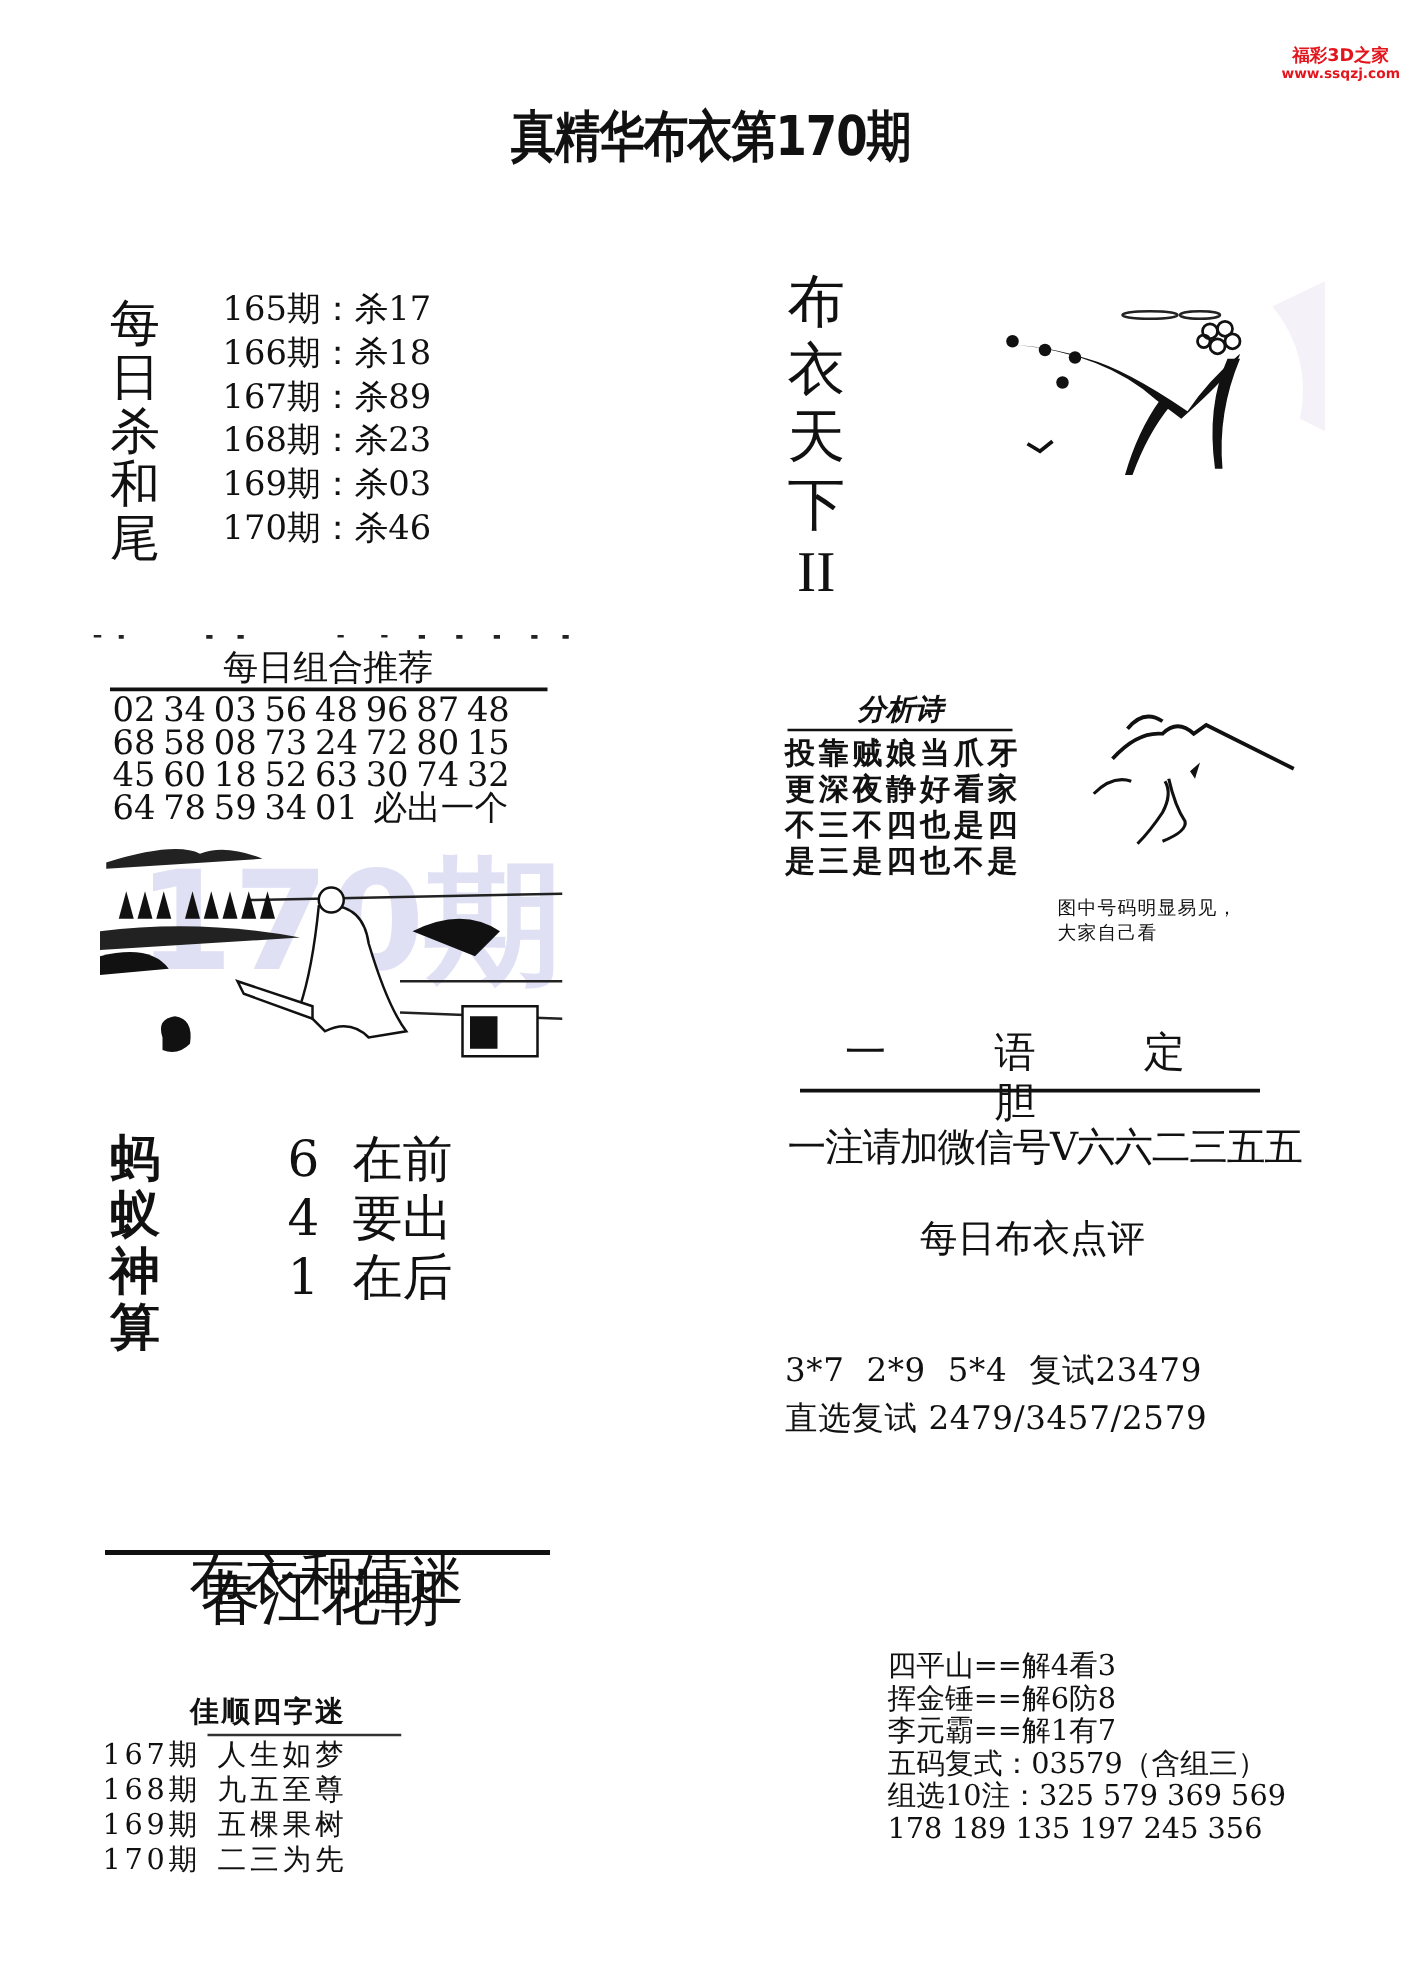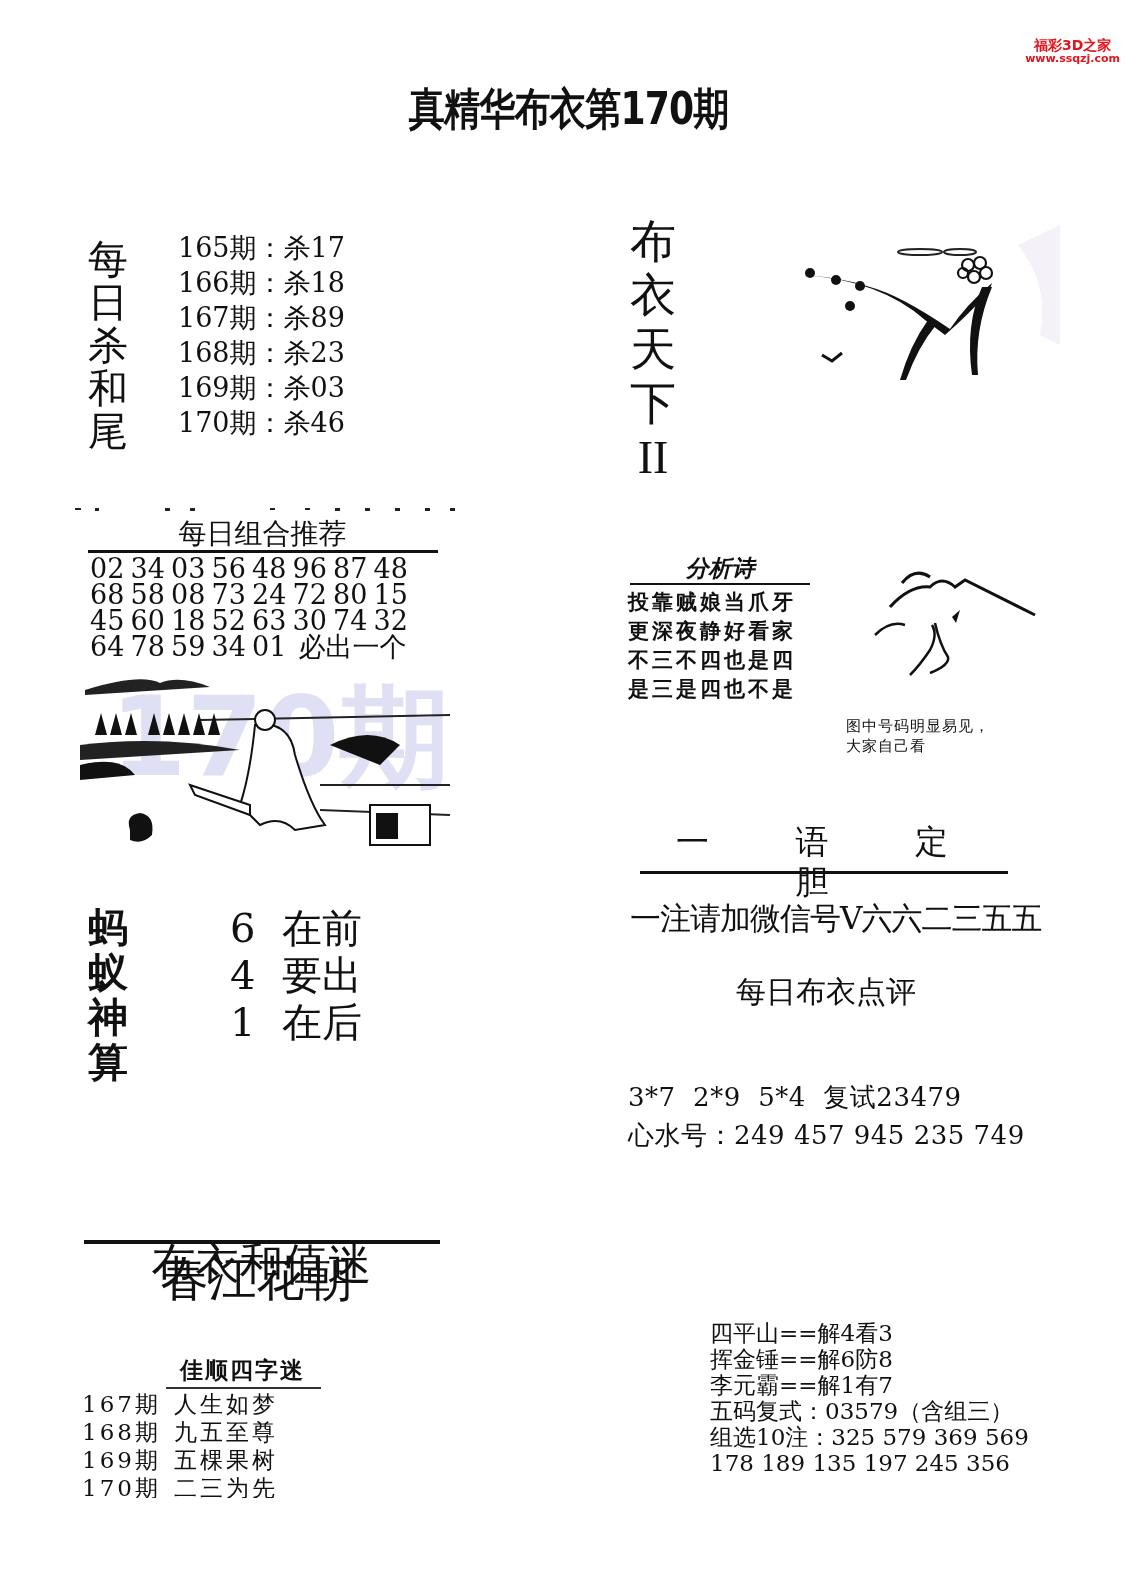--- a/index.html
+++ b/index.html
@@ -33,21 +33,21 @@
   .combo-rule { left: 88px; top: 550px; width: 350px; height: 3px; background: #111; }
   .combo-grid { left: 90px; top: 556px; font-size: 27px; line-height: 26px; }
   .combo-grid .row { display: flex; gap: 0; white-space: pre; }
   .combo-grid .cell { width: 40.5px; }
   .combo-grid .extra { margin-left: 6px; }
   .pic-scene { left: 80px; top: 665px; width: 370px; height: 200px; }
 
   
   .poem-title { left: 630px; top: 553px; width: 180px; text-align: center; font-family: "DejaVu Sans", sans-serif; font-weight: bold; font-size: 23px; line-height: 30px; font-style: italic; }
   .poem-rule { left: 630px; top: 583px; width: 180px; height: 2px; background: #111; }
-  .poem-lines { left: 628px; top: 588px; font-family: "DejaVu Sans", sans-serif; font-weight: bold; font-size: 21px; line-height: 29px; letter-spacing: 3px; }
+  .poem-lines { left: 628px; top: 588px; font-family: "DejaVu Sans", sans-serif; font-weight: bold; font-size: 24px; line-height: 29px; letter-spacing: 3px; }
   .pic-mountain { left: 870px; top: 565px; width: 170px; height: 115px; }
   .note { left: 846px; top: 716px; font-size: 15px; line-height: 20px; letter-spacing: 1px; }
 
   
   .yiyu { left: 640px; top: 822px; width: 370px; text-align: center; font-size: 33px; line-height: 40px; word-spacing: 24px; letter-spacing: 26px; }
   .yiyu-rule { left: 640px; top: 871px; width: 368px; height: 3px; background: #111; }
   .wechat { left: 630px; top: 898px; font-size: 31px; line-height: 40px; letter-spacing: -1px; }
   .review { left: 736px; top: 972px; font-family: "DejaVu Sans", sans-serif; font-size: 30px; line-height: 40px; }
   .picks { left: 628px; top: 1078px; font-size: 26px; line-height: 38px; letter-spacing: 0.5px; }
   .picks div { white-space: pre; }
@@ -57,21 +57,21 @@
   .ant-list { left: 230px; top: 905px; font-size: 40px; line-height: 47px; }
   .ant-list .row { display: flex; }
   .ant-list .num { width: 52px; }
 
   
   .hezhi-title { left: 84px; top: 1190px; width: 355px; text-align: center; font-size: 44px; line-height: 52px; margin-top: 48px; }
   .hezhi-rule { left: 84px; top: 1240px; width: 356px; height: 4px; background: #111; }
   .hezhi-ans { left: 84px; top: 1250px; width: 345px; text-align: center; font-size: 48px; line-height: 56px; }
 
   
-  .sizi-title { left: 180px; top: 1355px; font-family: "DejaVu Sans", sans-serif; font-weight: bold; font-size: 23px; line-height: 30px; letter-spacing: 2px; }
+  .sizi-title { left: 152px; top: 1355px; font-family: "DejaVu Sans", sans-serif; font-weight: bold; font-size: 23px; line-height: 30px; letter-spacing: 2px; }
   .sizi-rule { left: 166px; top: 1387px; width: 155px; height: 2px; background: #333; }
   .sizi-list { left: 82px; top: 1390px; font-size: 23px; line-height: 28px; letter-spacing: 3px; height: 108px; overflow: hidden; }
   .sizi-list .row { display: flex; }
   .sizi-list .p { width: 92px; }
 
   
   .riddles { left: 710px; top: 1320px; font-size: 23px; line-height: 26px; }
   .riddles div { white-space: pre; }
 </style>
 </head>
@@ -213,21 +213,21 @@
   <span>一</span>
   <span>语</span>
   <span>定</span>
   <span>胆</span>
 </div>
 <div class="abs yiyu-rule"></div>
 <div class="abs wechat">一注请加微信号V六六二三五五</div>
 <div class="abs review">每日布衣点评</div>
 <div class="abs picks">
   <div>3*7  2*9  5*4  复试23479</div>
-  <div>心水号：249 457 945 235 749</div>
+  <div>直选复试 2479/3457/2579</div>
 </div>
 
 <div class="abs vert ant-v">
   <span>蚂</span>
   <span>蚁</span>
   <span>神</span>
   <span>算</span>
 </div>
 <div class="abs ant-list">
   <div class="row">

